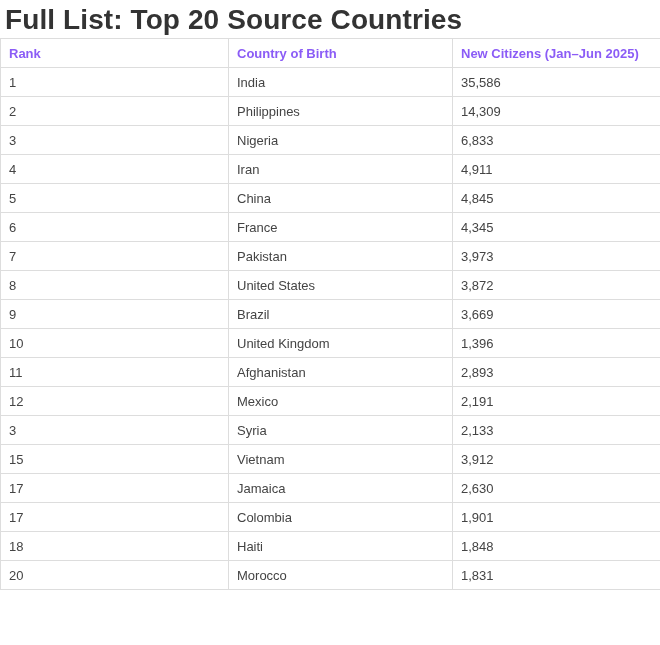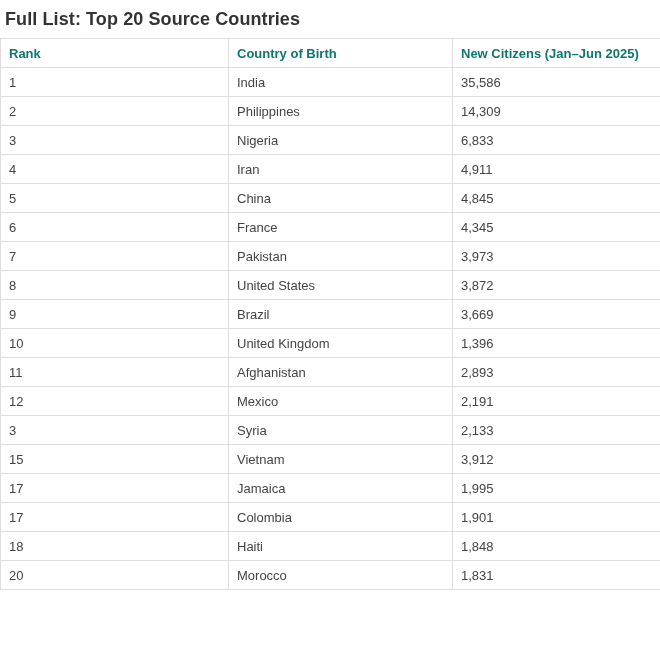--- a/index.html
+++ b/index.html
@@ -14,21 +14,21 @@
   }
   .page {
     width: 660px;
     height: 645px;
     overflow: hidden;
   }
   .title {
     margin: 0;
     padding: 5px 0 0 5px;
     height: 38px;
-    font-size: 18px;
+    font-size: 28px;
     line-height: 29px;
     font-weight: 700;
     color: #333333;
     letter-spacing: 0.1px;
     white-space: nowrap;
   }
   table.data-table {
     width: 660px;
     border-collapse: collapse;
     table-layout: fixed;
@@ -42,21 +42,21 @@
     height: 29px;
     padding: 0 6px 0 8px;
     font-size: 13px;
     text-align: left;
     vertical-align: middle;
     background: #ffffff;
     white-space: nowrap;
     overflow: hidden;
   }
   .data-table th {
-    color: #0f766e;
+    color: #8b5cf6;
     font-weight: 700;
   }
   .data-table td {
     color: #444444;
     font-weight: 400;
   }
 </style>
 </head>
 <body>
 
@@ -143,21 +143,21 @@
           <td>2,133</td>
         </tr>
         <tr>
           <td>15</td>
           <td>Vietnam</td>
           <td>3,912</td>
         </tr>
         <tr>
           <td>17</td>
           <td>Jamaica</td>
-          <td>1,995</td>
+          <td>2,630</td>
         </tr>
         <tr>
           <td>17</td>
           <td>Colombia</td>
           <td>1,901</td>
         </tr>
         <tr>
           <td>18</td>
           <td>Haiti</td>
           <td>1,848</td>

